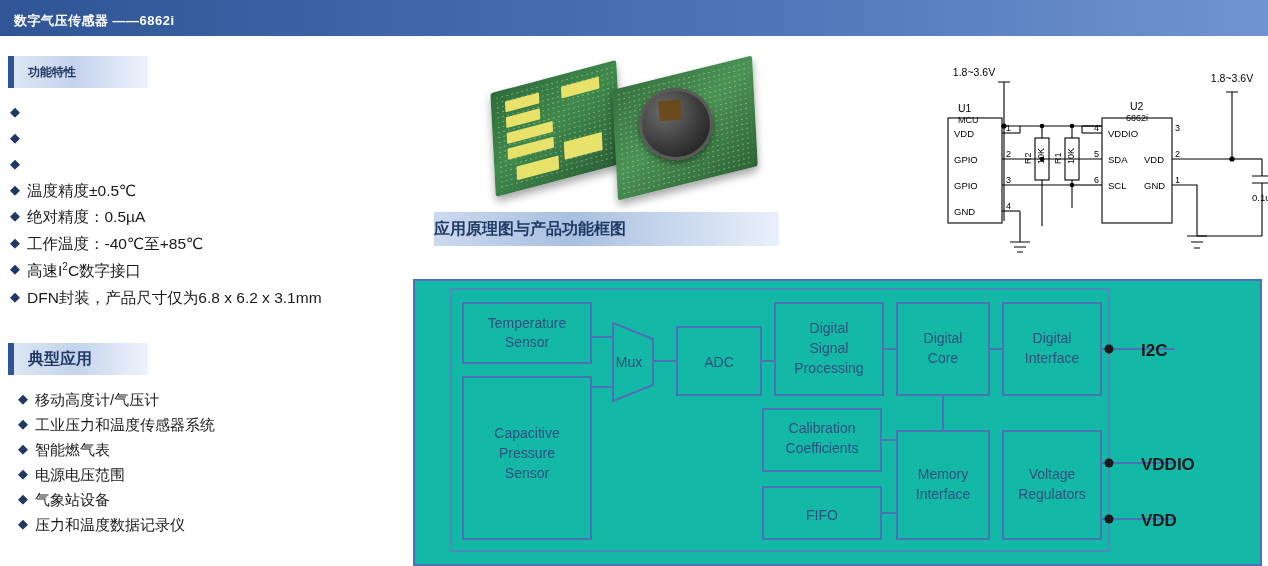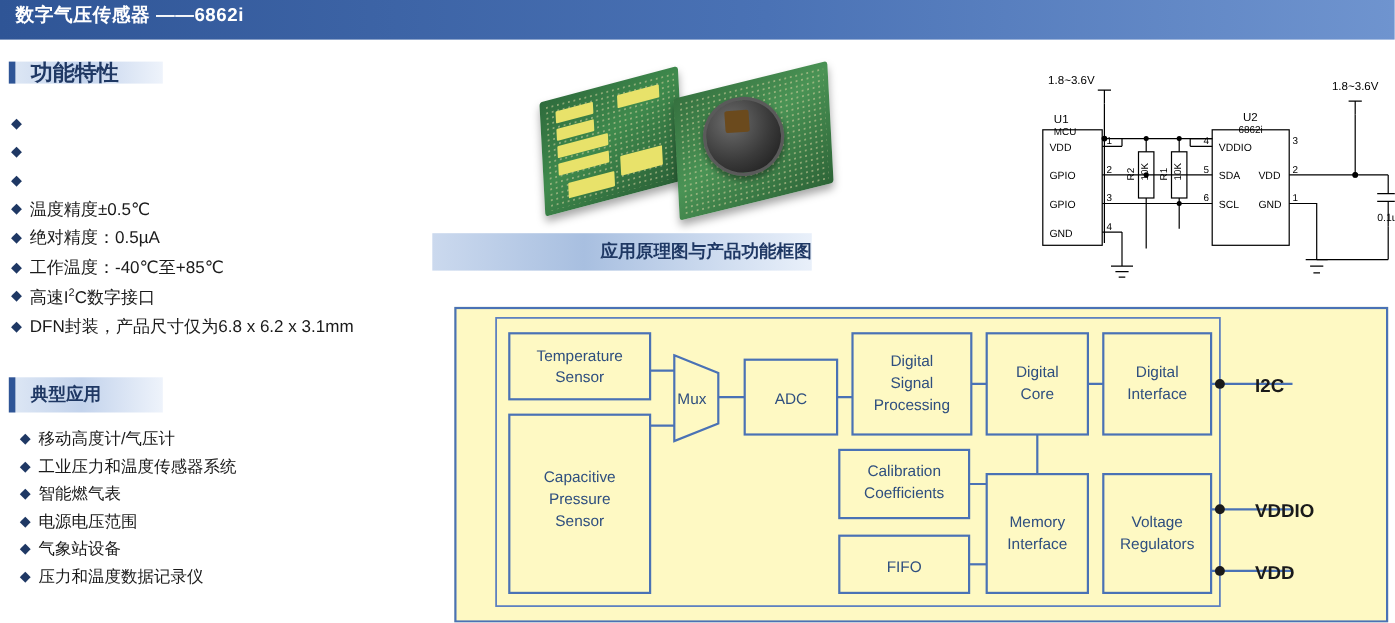--- a/index.html
+++ b/index.html
@@ -9,40 +9,40 @@
     font-family:"Liberation Sans","DejaVu Sans",sans-serif;
     position:relative;
     overflow:hidden;
   }
   
   #title-bar{
     position:absolute;left:0;top:0;width:1268px;height:36px;
     background:linear-gradient(to right,#2f5596 0%,#4a72b5 55%,#6f94cf 100%);
   }
   #title-text{
-    position:absolute;left:14px;top:2px;
-    color:#ffffff;font-size:17px;font-weight:bold;letter-spacing:.5px;
+    position:absolute;left:14px;top:12px;
+    color:#ffffff;font-size:13px;font-weight:bold;letter-spacing:.5px;
     white-space:nowrap;
   }
 
   
   .chip{
     position:absolute;
     background:linear-gradient(to right,#dce6f4 0%,#c3d3ec 45%,#eef3fb 100%);
     border-left:6px solid #2f5596;
     color:#1f3864;font-weight:bold;
     display:flex;align-items:center;
     padding-left:14px;
   }
-  #chip-features{left:8px;top:56px;width:120px;height:20px;font-size:20px;}
+  #chip-features{left:8px;top:56px;width:120px;height:32px;font-size:12px;}
   #chip-apps{left:8px;top:343px;width:120px;height:32px;font-size:16px;}
   #chip-diagram{
-    left:393px;top:212px;width:345px;height:34px;font-size:16px;
+    left:434px;top:212px;width:345px;height:34px;font-size:16px;
     background:linear-gradient(to right,#cbd9ee 0%,#a8bfe0 40%,#e9f0fa 100%);
-    border-left:none;justify-content:flex-end;padding-left:0;color:#1f3864;
+    border-left:none;justify-content:flex-start;padding-left:0;color:#1f3864;
   }
 
   
   .bullet-list{position:absolute;}
   .bullet-row{
     display:flex;align-items:flex-start;
     color:#1a1a1a;font-size:15.5px;line-height:1.0;
     margin-bottom:11px;white-space:nowrap;
   }
   .bullet-mark{color:#1f3864;font-size:13px;margin-right:7px;line-height:1.15;}
@@ -89,21 +89,21 @@
     background-size:5px 5px;
   }
 
   
   #schematic{position:absolute;left:932px;top:46px;width:388px;height:240px;}
   #schematic svg{display:block;}
 
   
   #block-diagram{
     position:absolute;left:413px;top:279px;width:845px;height:283px;
-    border:2px solid #4a72b5;background:#fef9c3;
+    border:2px solid #4a72b5;background:#14b8a6;
   }
   #block-diagram svg{display:block;}
   .blk-label{
     font-family:"Liberation Sans","DejaVu Sans",sans-serif;
     fill:#2f4f7f;font-size:14px;
   }
   .pin-label{
     font-family:"Liberation Sans","DejaVu Sans",sans-serif;
     fill:#1a1a1a;font-size:17px;font-weight:bold;
   }

